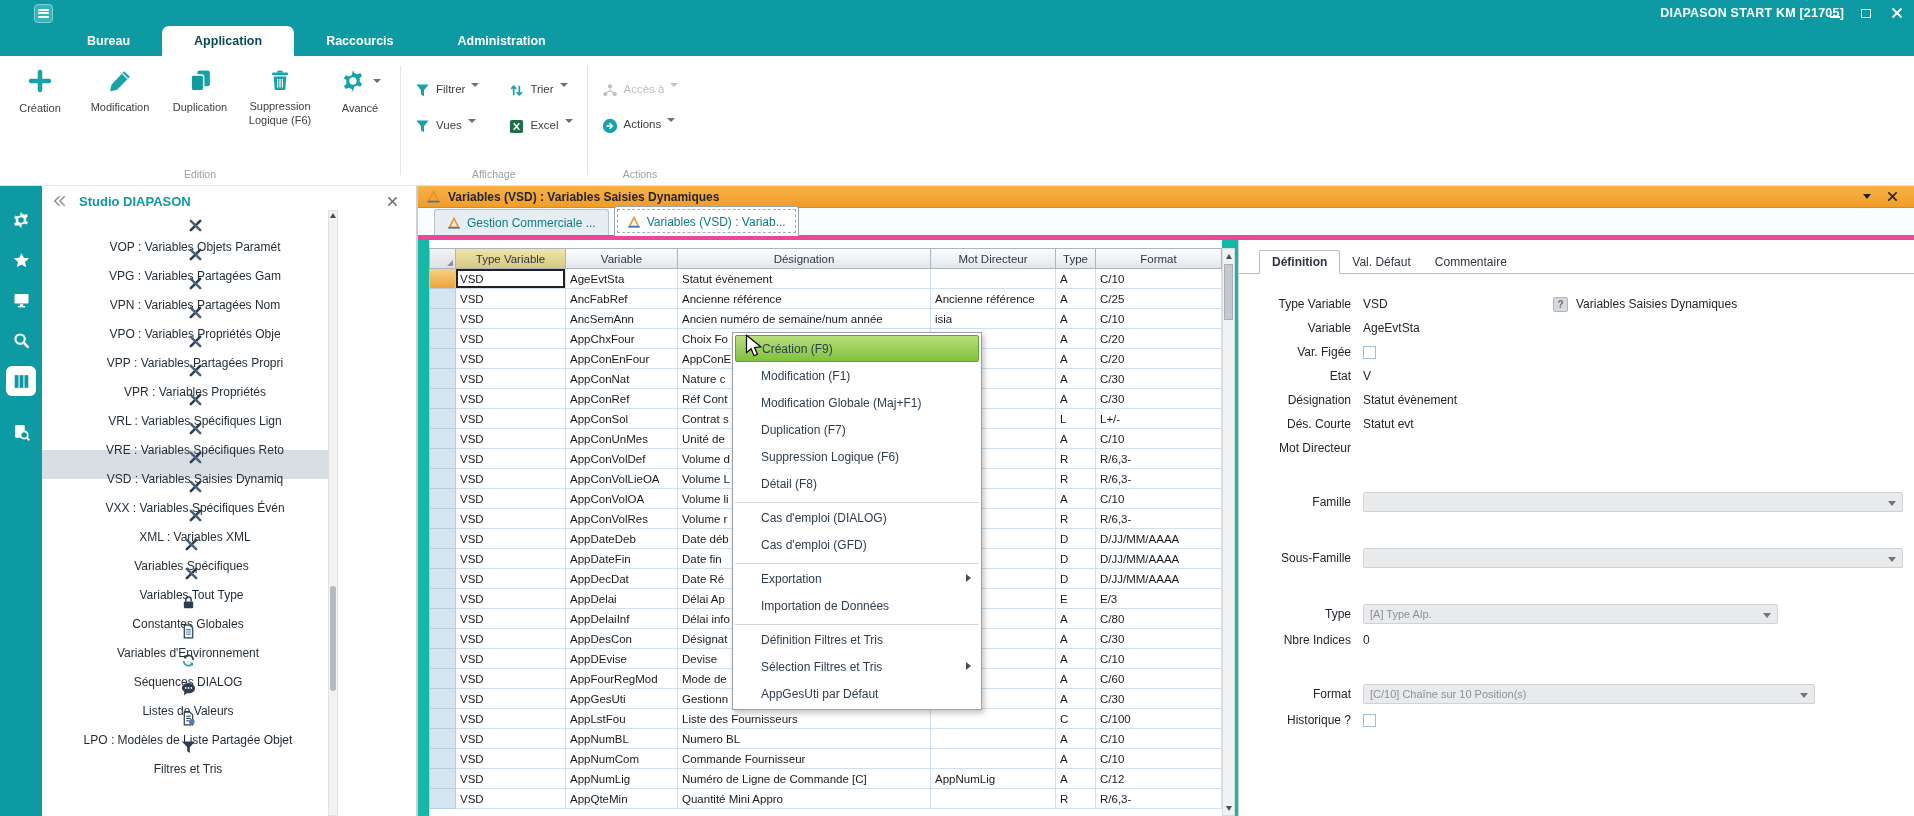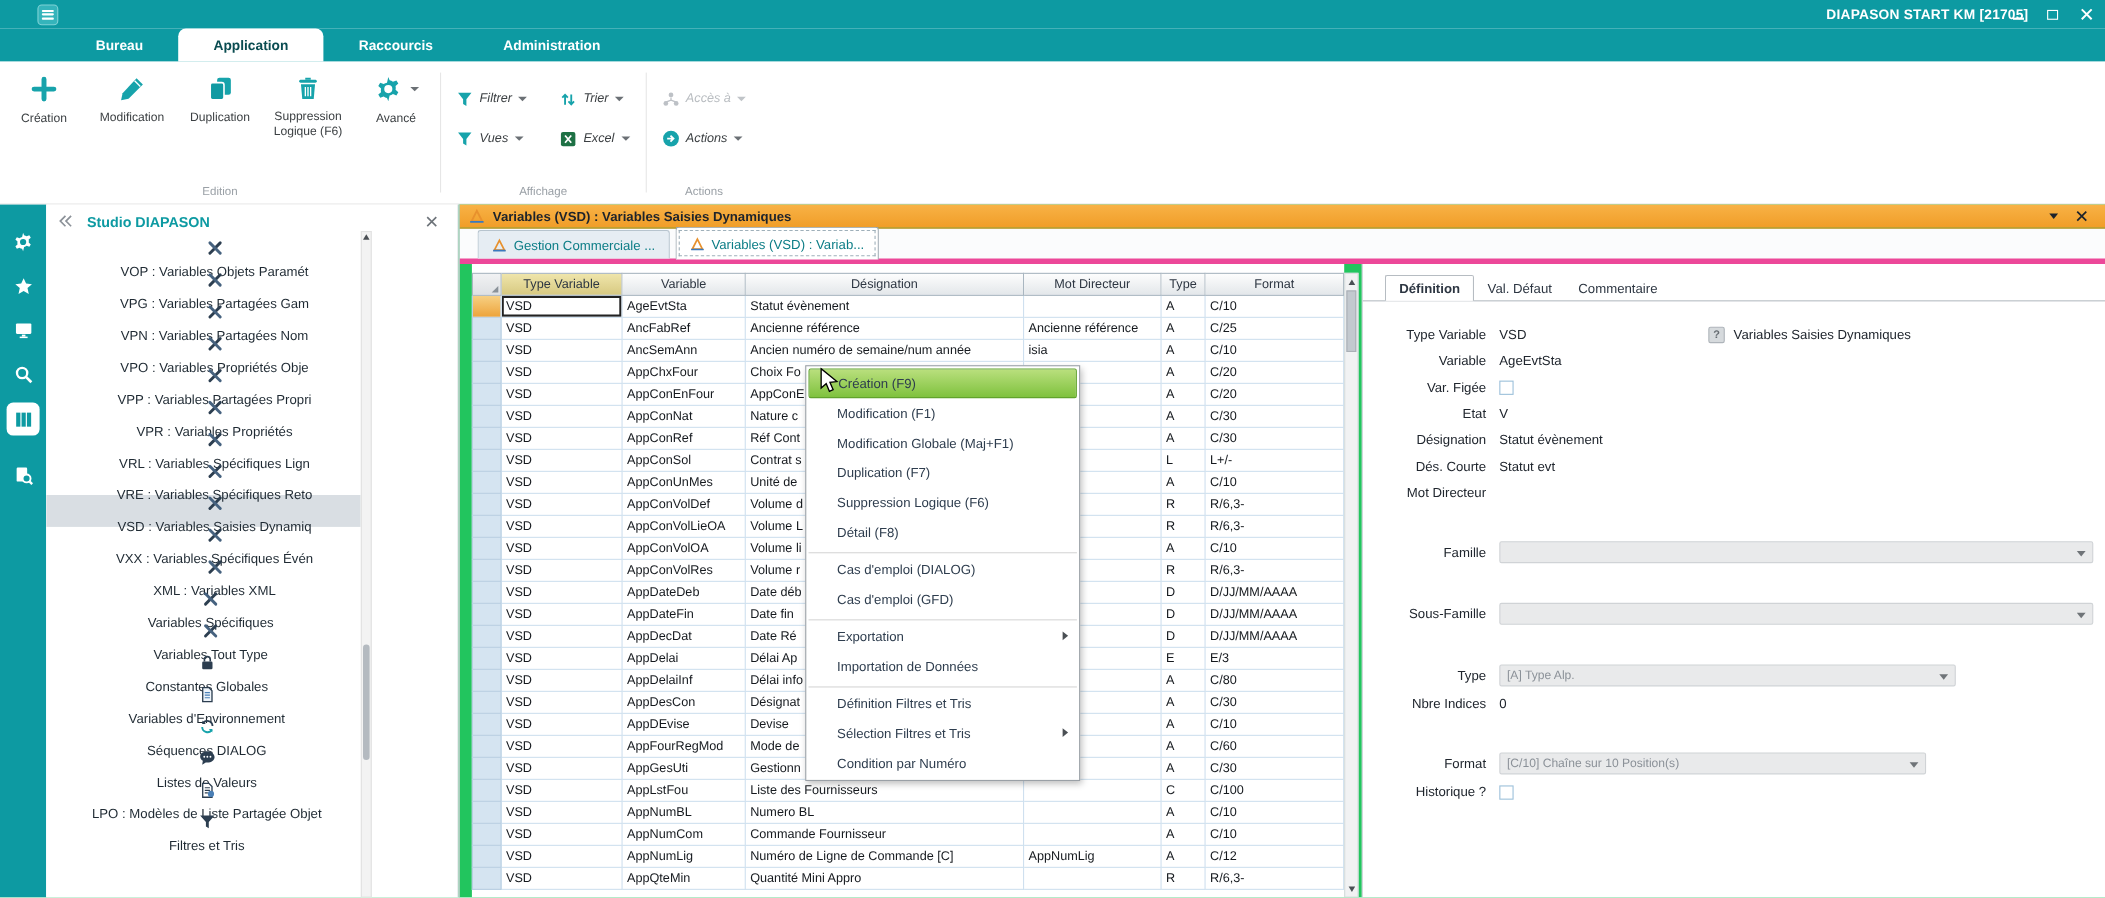--- a/index.html
+++ b/index.html
@@ -26,21 +26,21 @@
   
   .ribbon { position:absolute; top:56px; left:0; right:0; height:130px; background:#fff; border-bottom:1px solid #e3e3e3; display:flex; }
   .rgroup { display:flex; flex-direction:column; }
   .rgroup-body { flex:1; display:flex; align-items:flex-start; }
   .rgroup-label { text-align:center; font-size:10.5px; color:#9aa0a6; padding:0 0 5px; }
   .rsep { width:1px; background:#e6e6e6; margin:10px 0; }
   .bigbtn { width:80px; display:flex; flex-direction:column; align-items:center; gap:7px; padding-top:12px; cursor:pointer; }
   .bigbtn .lbl { font-size:11px; color:#3c4043; text-align:center; line-height:1.3; }
   .avance-row { display:flex; align-items:center; gap:7px; }
   .smallbtns { display:grid; grid-template-columns:auto auto; grid-auto-rows:36px; column-gap:30px; padding:16px 14px 0; align-items:center; }
-  .smbtn { display:flex; align-items:center; gap:6px; font-size:11.5px; color:#3c4043; cursor:pointer; white-space:nowrap;font-style:italic; }
+  .smbtn { display:flex; gap:6px; font-size:11.5px; color:#3c4043; cursor:pointer; white-space:nowrap; }
   .smbtn.disabled { color:#b9bdc1; }
   .caret { width:0; height:0; border-left:4px solid transparent; border-right:4px solid transparent; border-top:4px solid #6b7075; }
   .caret.light { border-top-color:#c0c4c8; }
 
   
   .strip { position:absolute; top:186px; left:0; width:42px; bottom:0; background:#0d9aa2; display:flex; flex-direction:column; align-items:center; padding-top:20px; gap:12px; }
   .sitem { width:30px; height:28px; display:flex; align-items:center; justify-content:center; cursor:pointer; }
   .sitem.selected { background:#fff; border-radius:6px; height:30px; }
   .sitem.gap-above { margin-top:10px; }
 
@@ -53,21 +53,21 @@
   .titem { height:29px; display:flex; align-items:center; gap:7px; font-size:12px; color:#1f2a33; cursor:pointer; white-space:nowrap;flex-direction:column; }
   .titem.indent-3 { padding-left:20px; }
   .titem.indent-2 { padding-left:13px; }
   .titem.indent-1 { padding-left:6px; }
   .titem.selected { background:#d9dee3; }
   .sb-scroll { position:absolute; left:286px; top:24px; width:10px; bottom:0; background:#f3f3f3; border:1px solid #e2e2e2; }
   .sb-scroll .up { position:absolute; top:2px; left:1px; width:0; height:0; border-left:3.5px solid transparent; border-right:3.5px solid transparent; border-bottom:5px solid #4a4f54; }
   .sb-thumb { position:absolute; left:1px; top:375px; width:6px; height:105px; background:#b4bac0; border-radius:3px; }
 
   
-  .main { position:absolute; top:186px; left:417px; right:0; bottom:0; background:#22c55e; border-left:1px solid #c9ced3; }
+  .main { position:absolute; top:186px; left:417px; right:0; bottom:0; background:#14b8a6; border-left:1px solid #c9ced3; }
   .orange-bar { position:absolute; top:0; left:0; right:0; height:22px; background:linear-gradient(#f8b246,#f09d28); border-bottom:1px solid #d98c1d; display:flex; align-items:center; padding:0 8px; }
   .ob-title { font-size:12px; font-weight:bold; color:#1d232b; margin-left:7px; }
   .ob-right { margin-left:auto; display:flex; align-items:center; gap:16px; padding-right:8px; }
   .ob-caret { width:0; height:0; border-left:4.5px solid transparent; border-right:4.5px solid transparent; border-top:5px solid #1d232b; cursor:pointer; }
 
   .doc-tabs { position:absolute; top:22px; left:0; right:0; height:32px; background:#fbfcfd; border-bottom:5px solid #ec4899; display:flex; align-items:flex-end; padding-left:16px; gap:5px; }
   .dtab { height:26px; display:flex; align-items:center; gap:6px; padding:0 12px; font-size:12px; color:#0c7d86; background:#e6edf3; border:1px solid #b7c4ce; border-bottom:none; border-radius:3px 3px 0 0; cursor:pointer; white-space:nowrap; }
   .dtab.active { background:#fff; border-color:#98a4ad; height:30px; margin-bottom:-1px; outline:1px dashed #9fb0ba; outline-offset:-4px; }
 
   
@@ -122,21 +122,21 @@
   .frow.dd-row { height:28px;margin-top:28px; }
   .flabel { width:112px; text-align:right; font-size:12px; color:#20262e; margin-right:12px; flex:none; }
   .fval { font-size:12px; color:#20262e; }
   .fval.w-fixed { width:190px; }
   .help { width:15px; height:15px; background:#d6dadd; border:1px solid #aeb4ba; border-radius:2px; color:#666c72; font-size:10px; font-weight:bold; display:flex; align-items:center; justify-content:center; margin-right:8px; cursor:pointer; }
   .cb { width:13px; height:13px; border:1px solid #9cc0da; background:#fff; cursor:pointer; }
   .dd { position:relative; height:20px; background:#e9eaeb; border:1px solid #d0d3d6; border-radius:2px; display:flex; align-items:center; padding:0 37px 0 6px; font-size:11px; color:#8b9198; overflow:hidden; white-space:nowrap; cursor:default; }
   .dd::after { content:""; position:absolute; right:6px; top:8px; width:0; height:0; border-left:4px solid transparent; border-right:4px solid transparent; border-top:5px solid #6f7478; }
   .dd.w-full { width:540px; }
   .dd.w-type { width:415px; }
-  .dd.w-fmt  { width:388px; }
+  .dd.w-fmt  { width:452px; }
 
   svg { display:block; }
 </style>
 </head>
 <body>
 
 <div id="app">
 
   <div class="titlebar">
     <div class="app-badge">
@@ -1002,21 +1002,21 @@
       </div>
       <div class="mi">
         <span>Définition Filtres et Tris</span>
 
       </div>
       <div class="mi">
         <span>Sélection Filtres et Tris</span>
         <span class="sub-arrow show"></span>
       </div>
       <div class="mi">
-        <span>Condition par Numéro</span>
+        <span>AppGesUti par Défaut</span>
 
       </div>
     </div>
 
   <svg class="cursor" width="20" height="23" viewBox="0 0 20 23">
     <path d="M1.5 1.2v17.6l4.6-4 2.9 6.9 3.4-1.5-2.9-6.7 6.3-.6z" fill="#fff" stroke="#000" stroke-width="1.2"></path>
   </svg>
 
 </div>
 

